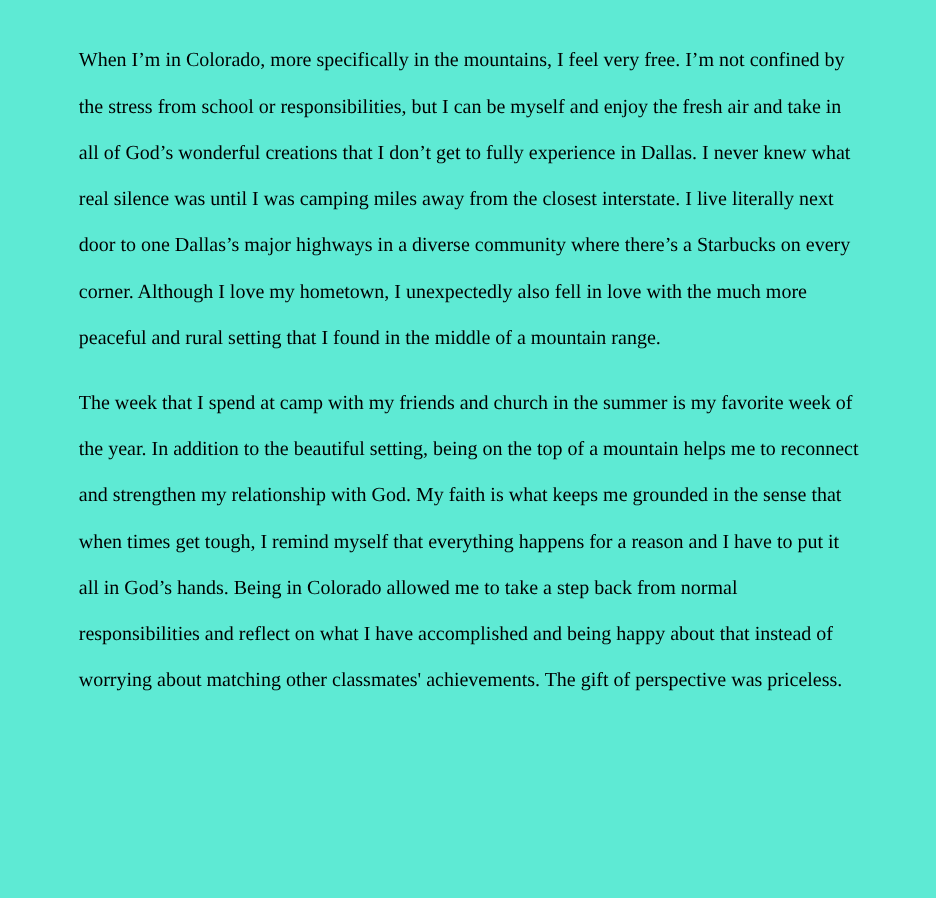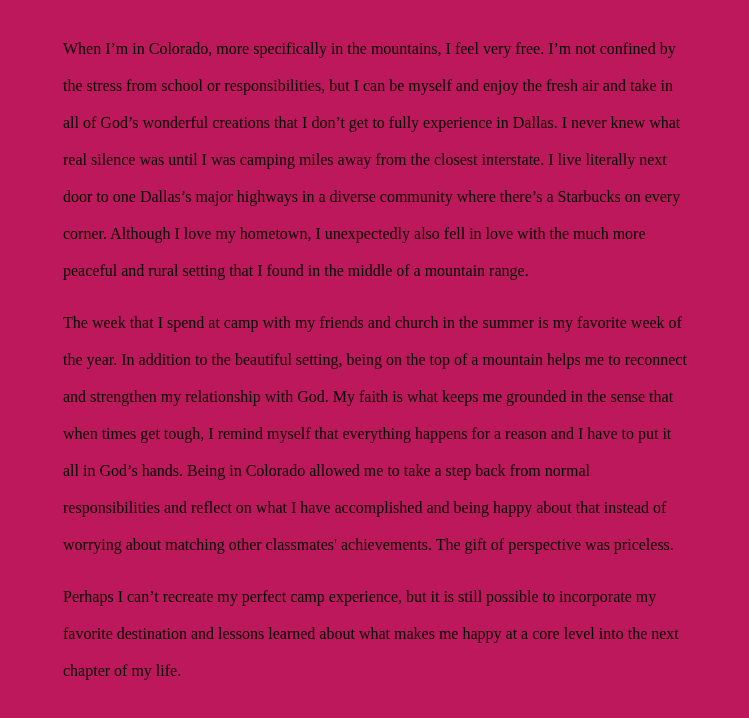--- a/index.html
+++ b/index.html
@@ -9,36 +9,35 @@
   }
   body {
     width: 749px;
     height: 718px;
     overflow: hidden;
   }
   .page {
     box-sizing: border-box;
     width: 749px;
     height: 718px;
-    background: #be185d;
+    background: #5eead4;
     padding: 30px 62px 14px 63px;
   }
   .essay-text {
     font-family: "Liberation Serif", "DejaVu Serif", serif;
     font-size: 16px;
     line-height: 37px;
     color: #000000;
     text-align: left;
   }
   .essay-text p {
     margin: 0 0 15px 0;
   }
 </style>
 </head>
 <body>
 
 <div class="page">
   <div class="essay-text">
     <p>When I’m in Colorado, more specifically in the mountains, I feel very free. I’m not confined by the stress from school or responsibilities, but I can be myself and enjoy the fresh air and take in all of God’s wonderful creations that I don’t get to fully experience in Dallas. I never knew what real silence was until I was camping miles away from the closest interstate. I live literally next door to one Dallas’s major highways in a diverse community where there’s a Starbucks on every corner. Although I love my hometown, I unexpectedly also fell in love with the much more peaceful and rural setting that I found in the middle of a mountain range.</p>
     <p>The week that I spend at camp with my friends and church in the summer is my favorite week of the year. In addition to the beautiful setting, being on the top of a mountain helps me to reconnect and strengthen my relationship with God. My faith is what keeps me grounded in the sense that when times get tough, I remind myself that everything happens for a reason and I have to put it all in God’s hands. Being in Colorado allowed me to take a step back from normal responsibilities and reflect on what I have accomplished and being happy about that instead of worrying about matching other classmates' achievements. The gift of perspective was priceless.</p>
-    <p>Perhaps I can’t recreate my perfect camp experience, but it is still possible to incorporate my favorite destination and lessons learned about what makes me happy at a core level into the next chapter of my life.</p>
   </div>
 </div>
 
 </body></html>

